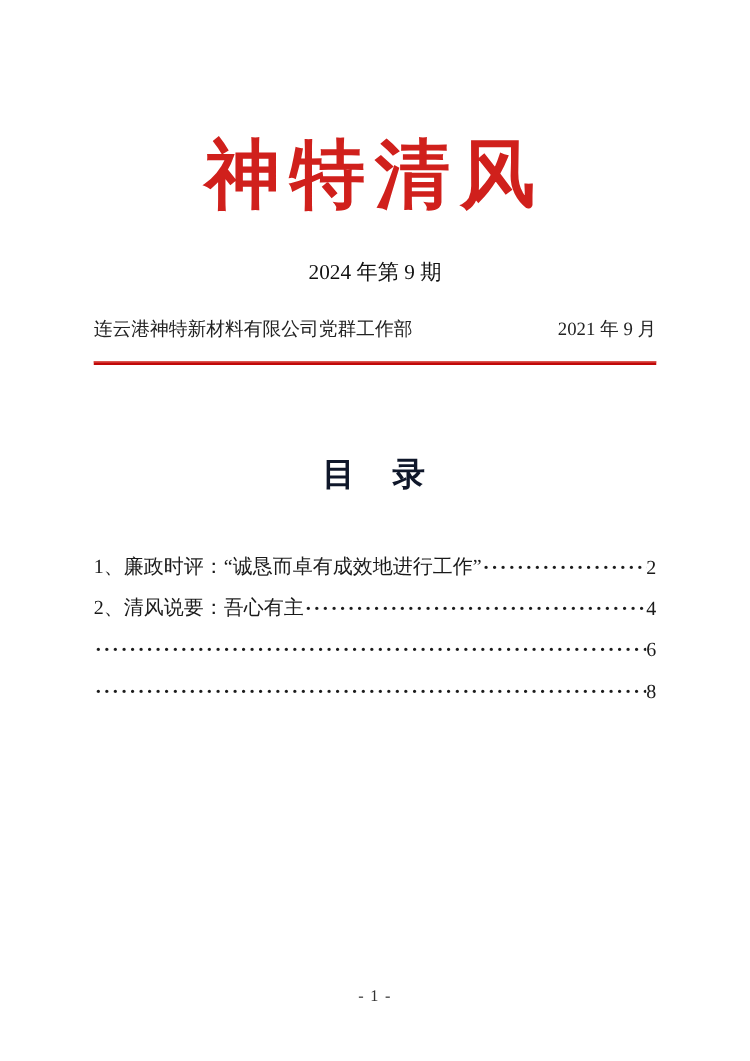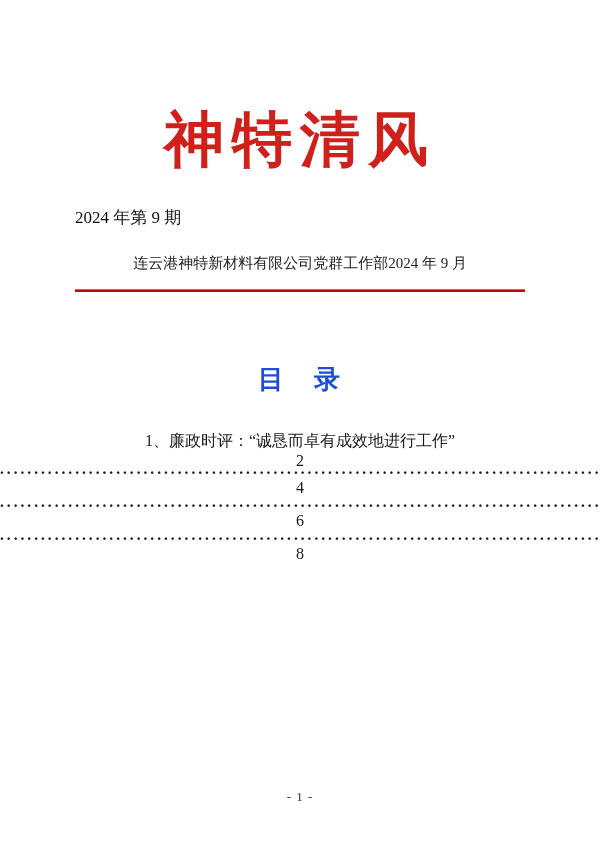--- a/index.html
+++ b/index.html
@@ -22,56 +22,55 @@
     text-align: center;
     color: #d0201c;
     font-size: 60px;
     font-weight: bold;
     line-height: 1;
     letter-spacing: 8px;
     white-space: nowrap;
   }
   .issue-line {
     margin-top: 36px;
-    text-align: left;
+    text-align: center;
     font-size: 17px;
     color: #111111;
   }
   .pub-row {
     margin-top: 25px;
     display: flex;
-    justify-content: center;
+    justify-content: space-between;
     align-items: baseline;
     font-size: 15px;
     color: #222222;
   }
   .red-rule {
     margin-top: 16px;
     height: 3px;
     background: #c00808;
     border-top: 1px solid #e05a52;
   }
   .toc-title {
     margin-top: 70px;
     text-align: center;
     font-size: 26px;
     font-weight: bold;
-    color: #1d4ed8;
+    color: #0f172a;
     letter-spacing: 2px;
   }
   .toc {
     margin-top: 34px;
   }
   .toc-row {
     display: flex;
-    align-items: center;
+    align-items: flex-end;
     height: 33px;
     font-size: 16px;
     color: #1a1a1a;
-    flex-direction: column;
   }
   .toc-label { white-space: nowrap; }
   .toc-leader {
     flex: 1;
     overflow: hidden;
     white-space: nowrap;
     font-weight: bold;
     letter-spacing: 1.5px;
     padding: 0 1px;
     color: #1a1a1a;
@@ -92,34 +91,35 @@
 <body>
 
 <div class="page">
 
   <div class="newsletter-title">神特清风</div>
 
   <div class="issue-line">2024 年第 9 期</div>
 
   <div class="pub-row">
     <span>连云港神特新材料有限公司党群工作部</span>
-    <span>2024 年 9 月</span>
+    <span>2021 年 9 月</span>
   </div>
 
   <div class="red-rule"></div>
 
   <div class="toc-title">目　录</div>
 
   <div class="toc">
     <div class="toc-row">
       <span class="toc-label">1、廉政时评：“诚恳而卓有成效地进行工作”</span>
       <span class="toc-leader">························································································································</span>
       <span class="toc-page">2</span>
     </div>
     <div class="toc-row">
+      <span class="toc-label">2、清风说要：吾心有主</span>
       <span class="toc-leader">························································································································</span>
       <span class="toc-page">4</span>
     </div>
     <div class="toc-row">
       <span class="toc-leader">························································································································</span>
       <span class="toc-page">6</span>
     </div>
     <div class="toc-row">
       <span class="toc-leader">························································································································</span>
       <span class="toc-page">8</span>

